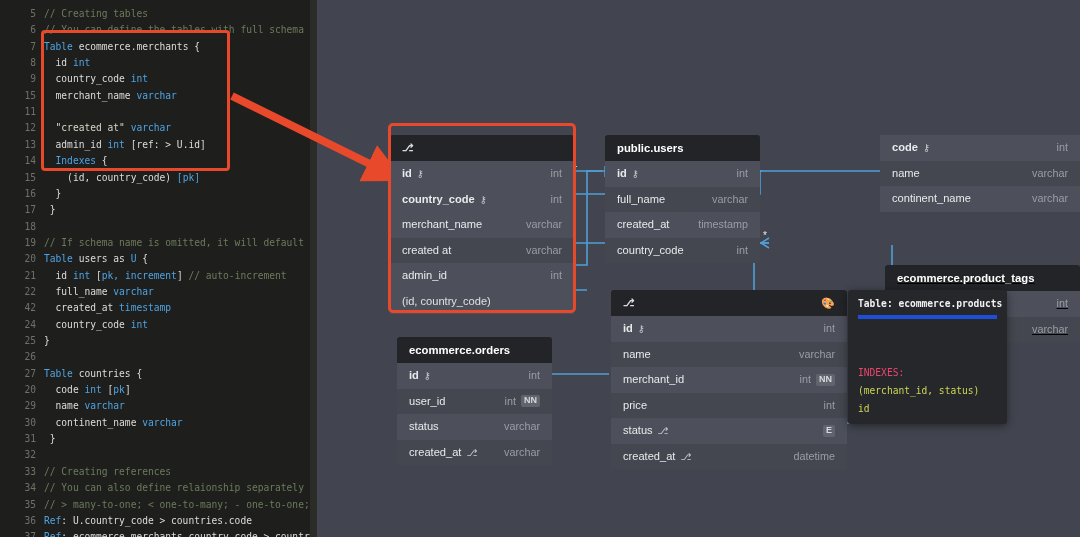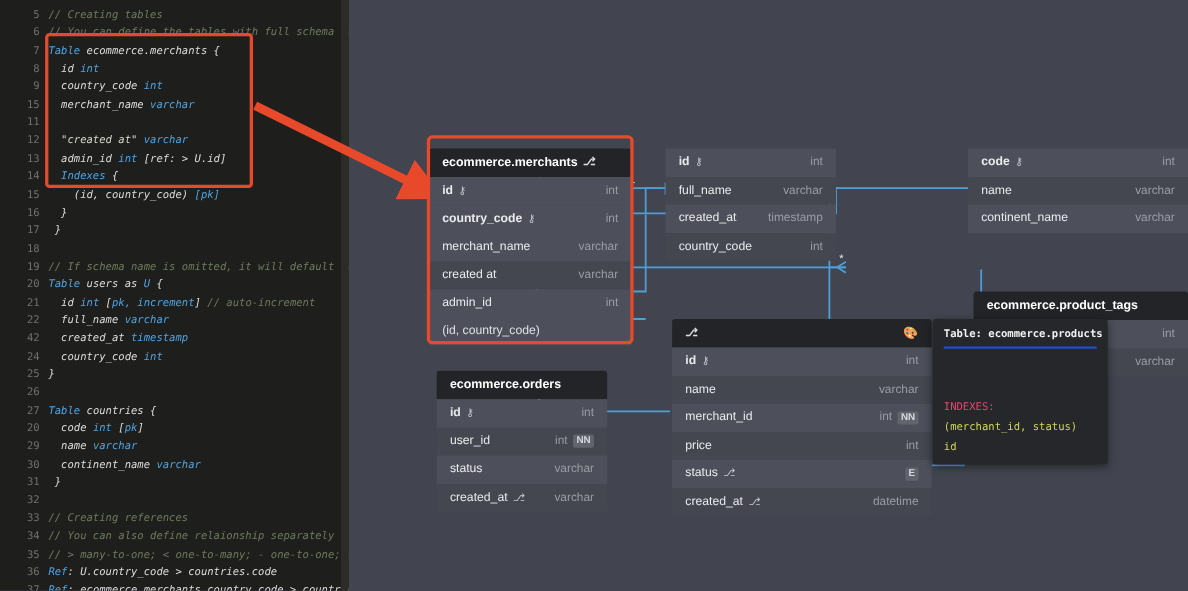--- a/index.html
+++ b/index.html
@@ -20,21 +20,21 @@
   }
   .code-line{
     position:relative;height:16.35px;line-height:16.35px;
     font-family:"DejaVu Sans Mono",monospace;font-size:9.6px;
     white-space:pre;color:#e4e4e4;
   }
   .ln{
     position:absolute;left:0;width:36px;text-align:right;
     color:#6f7269;font-family:"DejaVu Sans Mono",monospace;font-size:9.6px;
   }
-  .ct{position:absolute;left:44px;font-style:italic;}
+  .ct{position:absolute;left:44px;}
   .k-kw{color:#4fa3e3;}
   .k-type{color:#4fa3e3;}
   .k-com{color:#6d7a5c;}
   .k-str{color:#d7d7c8;}
   .k-pk{color:#4fa3e3;}
   .k-plain{color:#dcdcdc;}
 
   
   #code-rect{
     position:absolute;left:41px;top:30px;width:189px;height:141px;
@@ -88,21 +88,21 @@
   }
 
   
   #tooltip{
     position:absolute;left:531px;top:290px;width:139px;
     background:#26272b;border-radius:3px;padding:8px 10px 10px 10px;
     font-family:"DejaVu Sans Mono",monospace;font-size:9.6px;
     box-shadow:0 2px 8px rgba(0,0,0,.45);
   }
   #tooltip .tt-title{color:#f2f2f2;font-weight:bold;padding-bottom:6px;
-    border-bottom:2px solid #1d4ed8;margin-bottom:7px;white-space:nowrap;}
+    border-bottom:4px solid #1d4ed8;margin-bottom:7px;white-space:nowrap;}
   #tooltip .tt-idx{color:#e8466e;margin-bottom:7px;margin-top:48px;}
   #tooltip .tt-val{color:#cfd655;margin-bottom:7px;}
   #tooltip .tt-val2{color:#cfd655;}
 </style>
 </head>
 <body>
 
 <div id="editor">
   <div id="code-lines" style="position: relative; top: 6px;">
       <div class="code-line" style="top: 0px; position: absolute;"><span class="ln">5</span><span class="ct"><span class="k-com">// Creating tables</span></span></div>
@@ -210,21 +210,20 @@
   <div class="card-lbl" style="left:255px;top:158px;">1</div>
   <div class="card-lbl" style="left:171px;top:252px;">*</div>
   <div class="card-lbl" style="left:171px;top:277px;">1</div>
   <div class="card-lbl" style="left:446px;top:230px;">*</div>
   <div class="card-lbl" style="left:563px;top:158px;">1</div>
   <div class="card-lbl" style="left:171px;top:361px;">1</div>
 
   <div id="tables-host">
       <div class="table-card" style="left: 73px; top: 135px; width: 184px;">
         <div class="tbl-head">
-          <span>ecommerce.merchants</span>
           <span style="color: rgb(216, 218, 222); font-size: 10px;">⎇</span>
           <span class="spacer"></span>
         </div>
         <div class="row pkrow">
           <span class="nm pkname">id</span>
           <span class="keyicon">⚷</span>
           <span class="sp"></span>
           <span class="ty">int</span>
         </div>
         <div class="row pkrow">
@@ -246,20 +245,24 @@
         <div class="row alt">
           <span class="nm">admin_id</span>
           <span class="sp"></span>
           <span class="ty">int</span>
         </div>
         <div class="row idx-row">
           <span>(id, country_code)</span>
         </div>
       </div>
       <div class="table-card" style="left: 288px; top: 135px; width: 155px;">
+        <div class="tbl-head">
+          <span>public.users</span>
+          <span class="spacer"></span>
+        </div>
         <div class="row pkrow">
           <span class="nm pkname">id</span>
           <span class="keyicon">⚷</span>
           <span class="sp"></span>
           <span class="ty">int</span>
         </div>
         <div class="row norm">
           <span class="nm">full_name</span>
           <span class="sp"></span>
           <span class="ty">varchar</span>
@@ -286,21 +289,21 @@
           <span class="nm">name</span>
           <span class="sp"></span>
           <span class="ty">varchar</span>
         </div>
         <div class="row alt">
           <span class="nm">continent_name</span>
           <span class="sp"></span>
           <span class="ty">varchar</span>
         </div>
       </div>
-      <div class="table-card" style="left: 568px; top: 265px; width: 195px;">
+      <div class="table-card" style="left: 568px; top: 265px; width: 195px; text-decoration: underline;">
         <div class="tbl-head">
           <span>ecommerce.product_tags</span>
           <span class="spacer"></span>
         </div>
         <div class="row alt">
           <span class="nm"></span>
           <span class="sp"></span>
           <span class="ty">int</span>
         </div>
         <div class="row norm">

